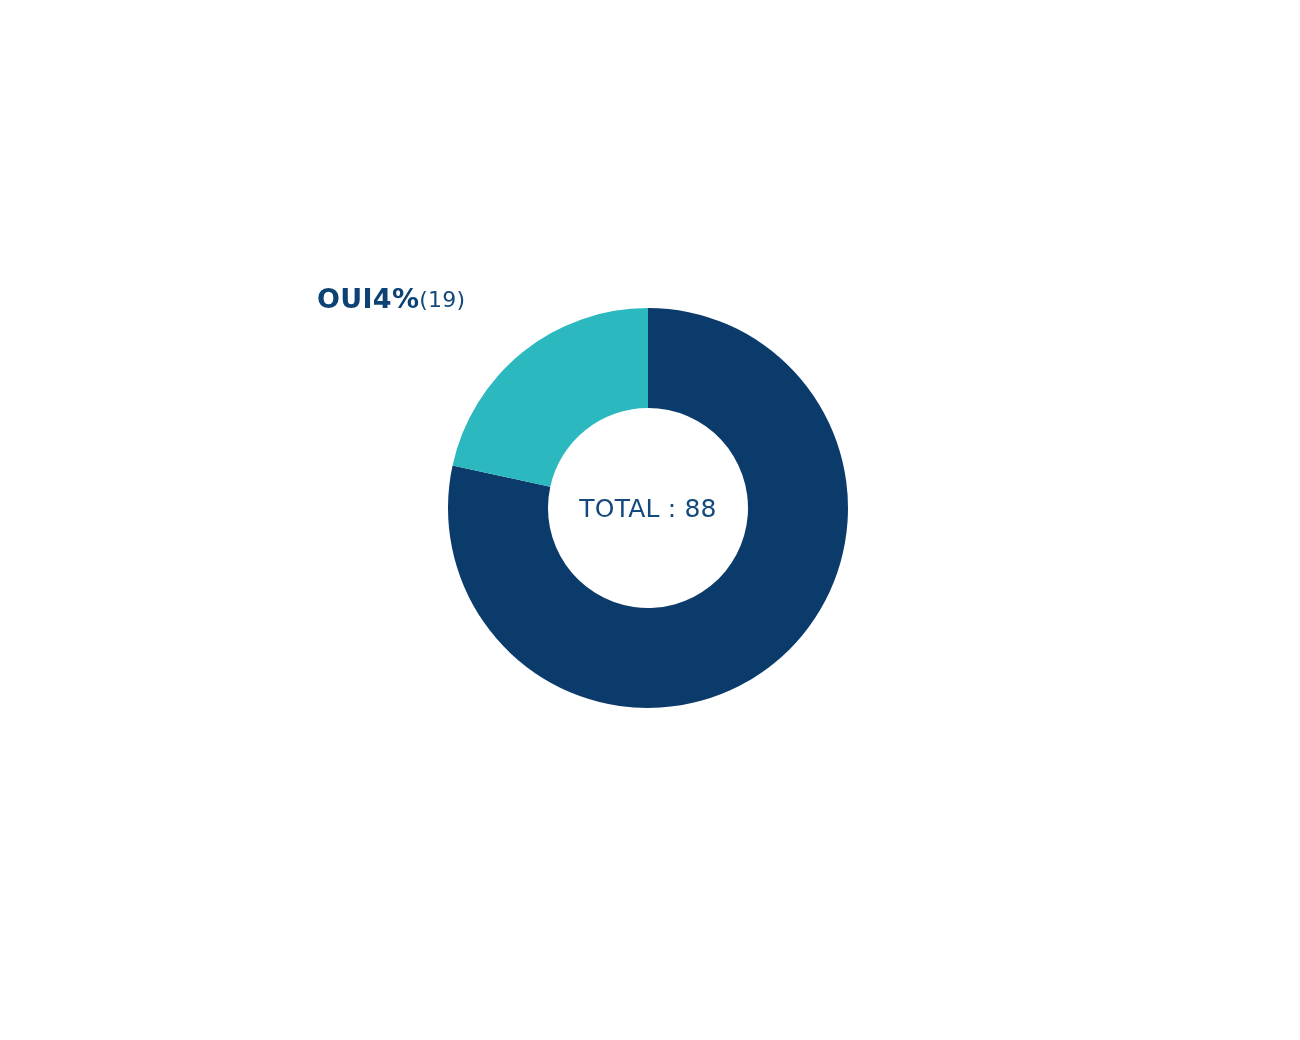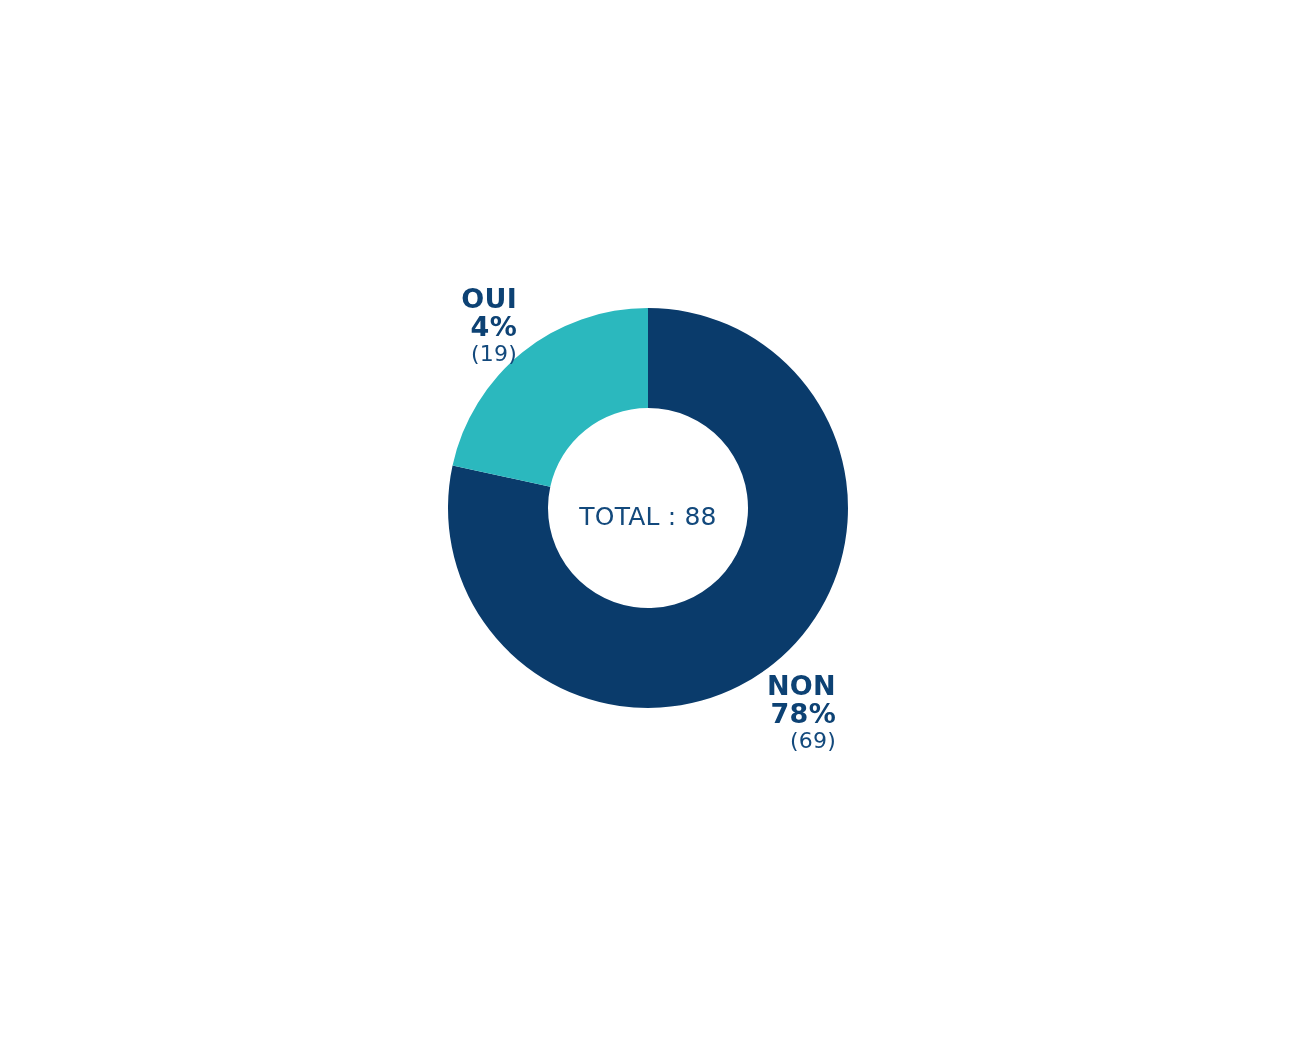--- a/index.html
+++ b/index.html
@@ -43,28 +43,26 @@
     height: 40px;
     display: flex;
     align-items: center;
     justify-content: center;
     font-size: 25px;
     font-weight: 400;
     letter-spacing: 0.2px;
     color: #13497c;
     white-space: nowrap;
     pointer-events: none;
-    margin-top: 8px;
   }
 
   
   .callout {
     position: absolute;
     display: flex;
-    flex-direction: column;
     white-space: nowrap;
   }
   .callout .cat,
   .callout .pct {
     font-size: 27px;
     font-weight: 700;
     line-height: 1.04;
     color: #0d4274;
     letter-spacing: 0.3px;
   }
@@ -105,19 +103,14 @@
   </svg>
 
   <div class="center-total">TOTAL : 88</div>
 
   <div class="callout" id="callout-oui">
     <span class="cat">OUI</span>
     <span class="pct">4%</span>
     <span class="cnt">(19)</span>
   </div>
 
-  <div class="callout" id="callout-non">
-    <span class="cat">NON</span>
-    <span class="pct">78%</span>
-    <span class="cnt">(69)</span>
-  </div>
 
 </div>
 
 </body></html>

